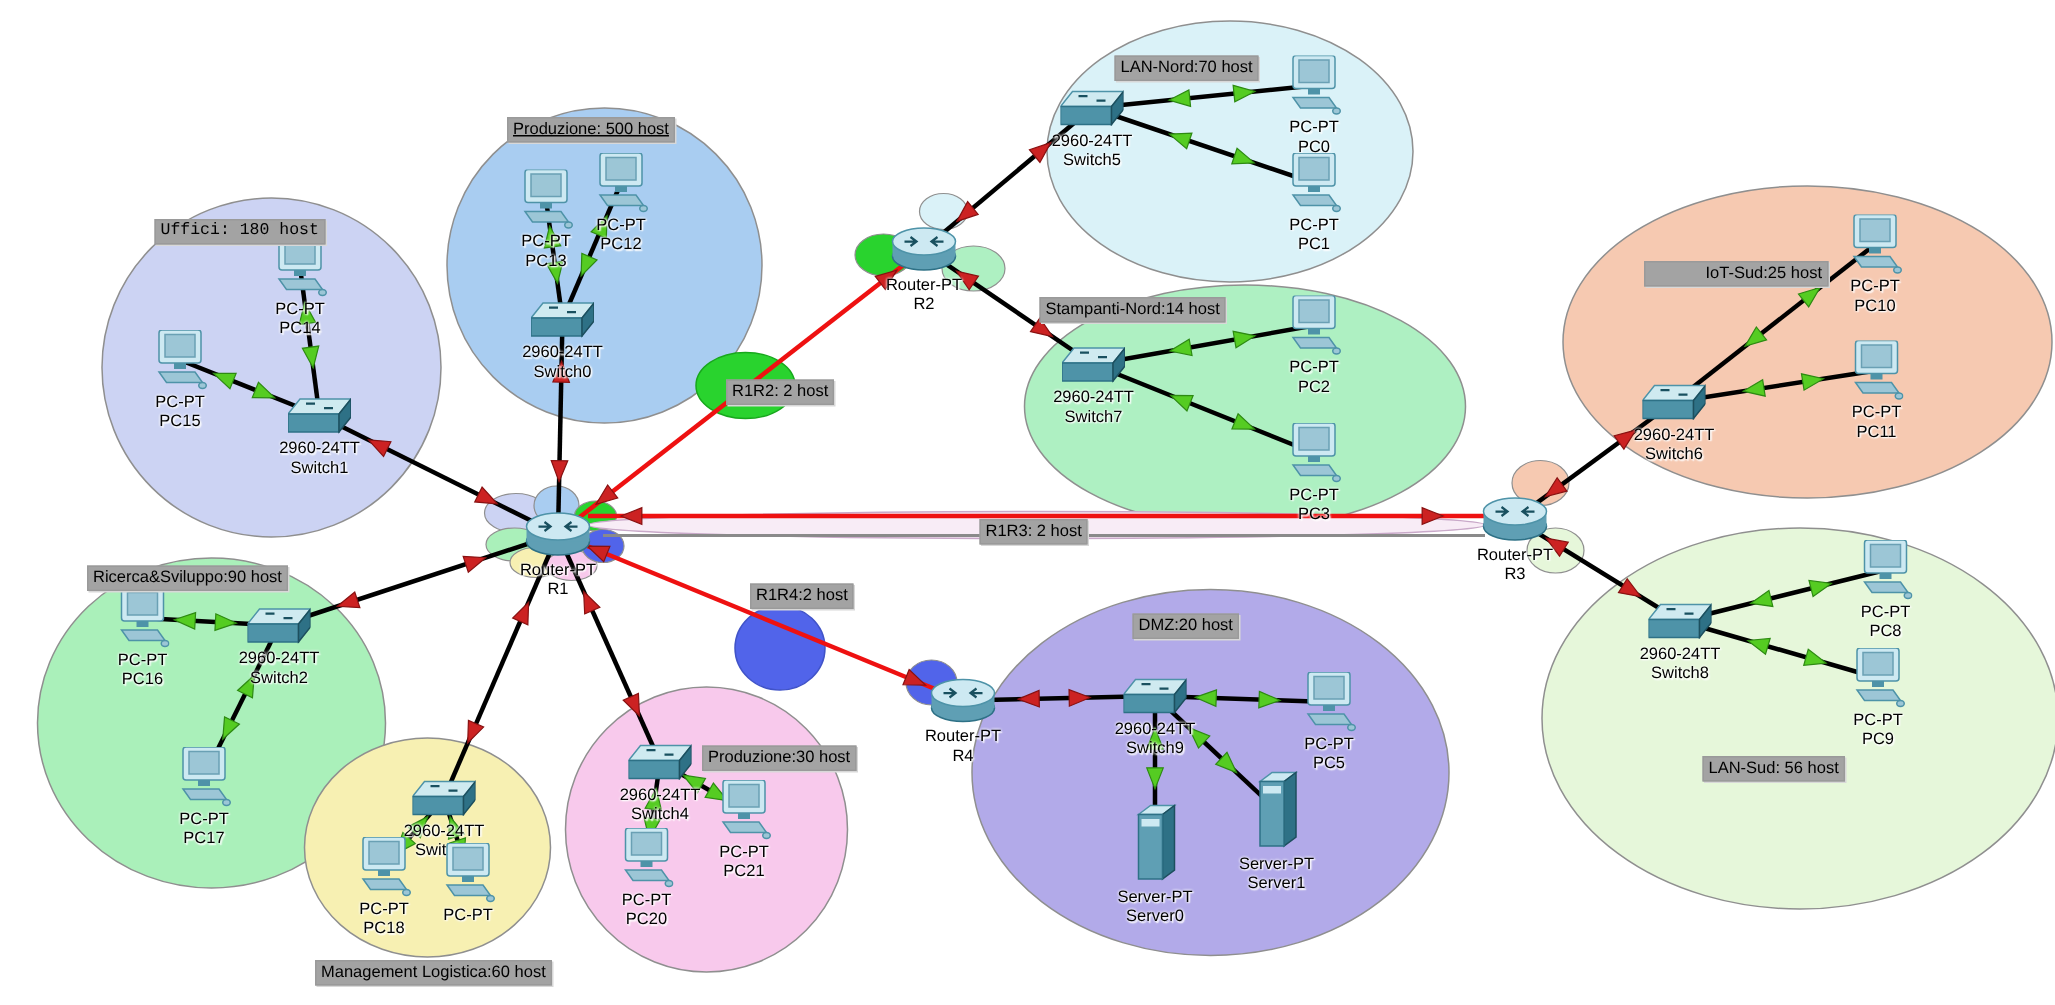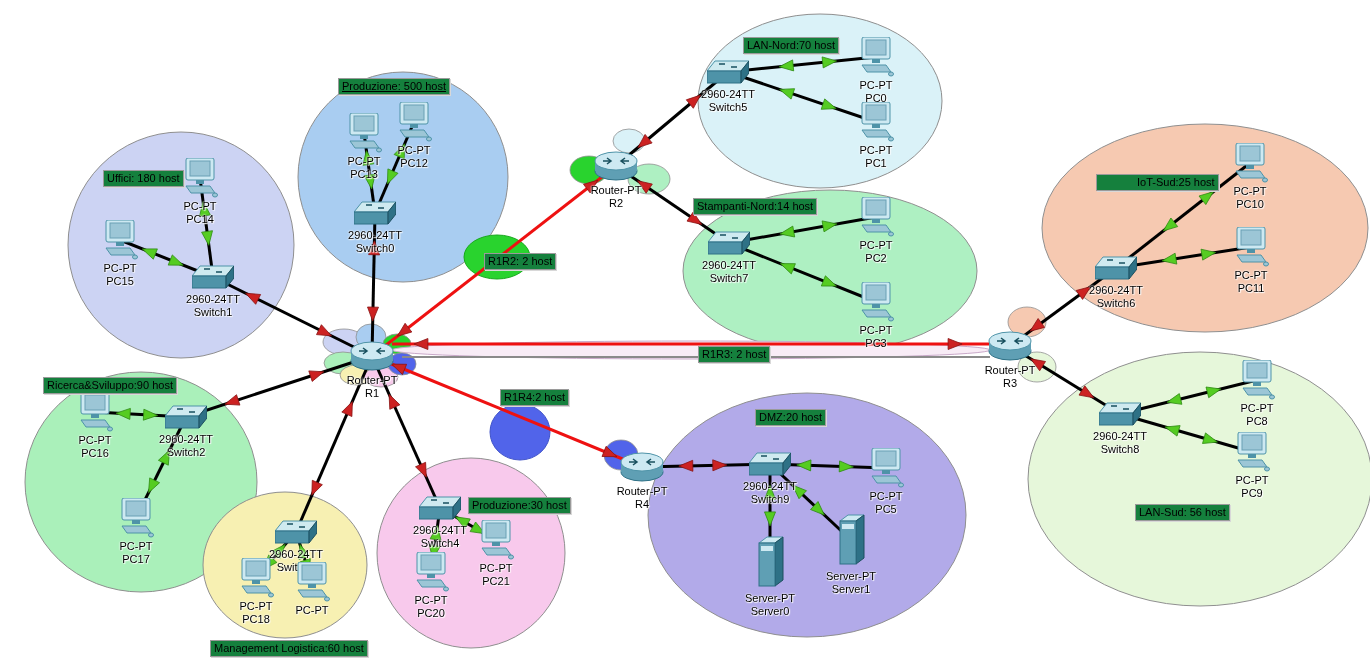--- a/index.html
+++ b/index.html
@@ -2,21 +2,21 @@
 <html><head>
 <meta charset="utf-8">
 <style>
   html,body{margin:0;padding:0;background:#fff;}
   #stage{position:relative;width:1370px;height:670px;background:#ffffff;overflow:hidden;
          font-family:"Liberation Sans",sans-serif;}
   #net-canvas{position:absolute;left:0;top:0;}
   .device{position:absolute;}
   .dev-label{position:absolute;width:150px;font-size:11px;line-height:13px;text-align:center;
              color:#000;text-shadow:0 0 2px #fff,0 0 2px #fff,1px 1px 1px #fff;pointer-events:none;}
-  .zone-label{position:absolute;background:#15803d;border:1px solid #9a9a9a;padding:0 3px;
+  .zone-label{position:absolute;background:#a3a3a3;border:1px solid #9a9a9a;padding:0 3px;
               font-size:11px;line-height:15px;color:#000;white-space:nowrap;box-shadow:1px 1px 0 #d8d8d8;}
 </style>
 </head>
 <body>
 
 <div id="stage">
   <svg id="net-canvas" width="1370" height="670">
       <ellipse cx="181" cy="245" rx="113" ry="113" fill="#ccd3f3" stroke="#8f8f8f" stroke-width="1"></ellipse>
       <ellipse cx="403" cy="177" rx="105" ry="105" fill="#a9cdf1" stroke="#8f8f8f" stroke-width="1"></ellipse>
       <ellipse cx="820" cy="101" rx="122" ry="87" fill="#daf2f8" stroke="#8f8f8f" stroke-width="1"></ellipse>
@@ -512,27 +512,27 @@
           <polygon points="20,7 28,1 28,44 20,50" fill="#2e7186" stroke="#1d4f5e"></polygon>
           <rect x="4" y="7" width="16" height="43" fill="#5f9fb4" stroke="#2e7186"></rect>
           <rect x="6" y="10" width="12" height="5" fill="#cde9f2"></rect>
         </svg></div>
       <div class="dev-label" style="left: 776px; top: 570px;">
         <div>Server-PT</div>
         <div>Server1</div>
       </div>
     </div>
   <div id="label-layer">
-      <div class="zone-label" style="left: 103px; top: 170px;">Uffici: 180 host</div>
+      <div class="zone-label" style="left: 103px; top: 146px; font-family: Liberation Mono, monospace;">Uffici: 180 host</div>
       <div class="zone-label" style="left: 338px; top: 78px; text-decoration: underline;">Produzione: 500 host</div>
       <div class="zone-label" style="left: 743px; top: 37px;">LAN-Nord:70 host</div>
       <div class="zone-label" style="left: 693px; top: 198px;">Stampanti-Nord:14 host</div>
       <div class="zone-label" style="left: 1096px; top: 174px; padding-left: 40px;">IoT-Sud:25 host</div>
       <div class="zone-label" style="left: 1135px; top: 504px;">LAN-Sud: 56 host</div>
       <div class="zone-label" style="left: 755px; top: 409px;">DMZ:20 host</div>
-      <div class="zone-label" style="left: 43px; top: 377px;">Ricerca&amp;Sviluppo:90 host</div>
+      <div class="zone-label" style="left: 58px; top: 377px;">Ricerca&amp;Sviluppo:90 host</div>
       <div class="zone-label" style="left: 210px; top: 640px;">Management Logistica:60 host</div>
       <div class="zone-label" style="left: 468px; top: 497px;">Produzione:30 host</div>
       <div class="zone-label" style="left: 484px; top: 253px;">R1R2: 2 host</div>
       <div class="zone-label" style="left: 500px; top: 389px;">R1R4:2 host</div>
-      <div class="zone-label" style="left: 653px; top: 346px; margin-left: 45px;">R1R3: 2 host</div>
+      <div class="zone-label" style="left: 653px; top: 346px;">R1R3: 2 host</div>
     </div>
 </div>
 
 </body></html>

